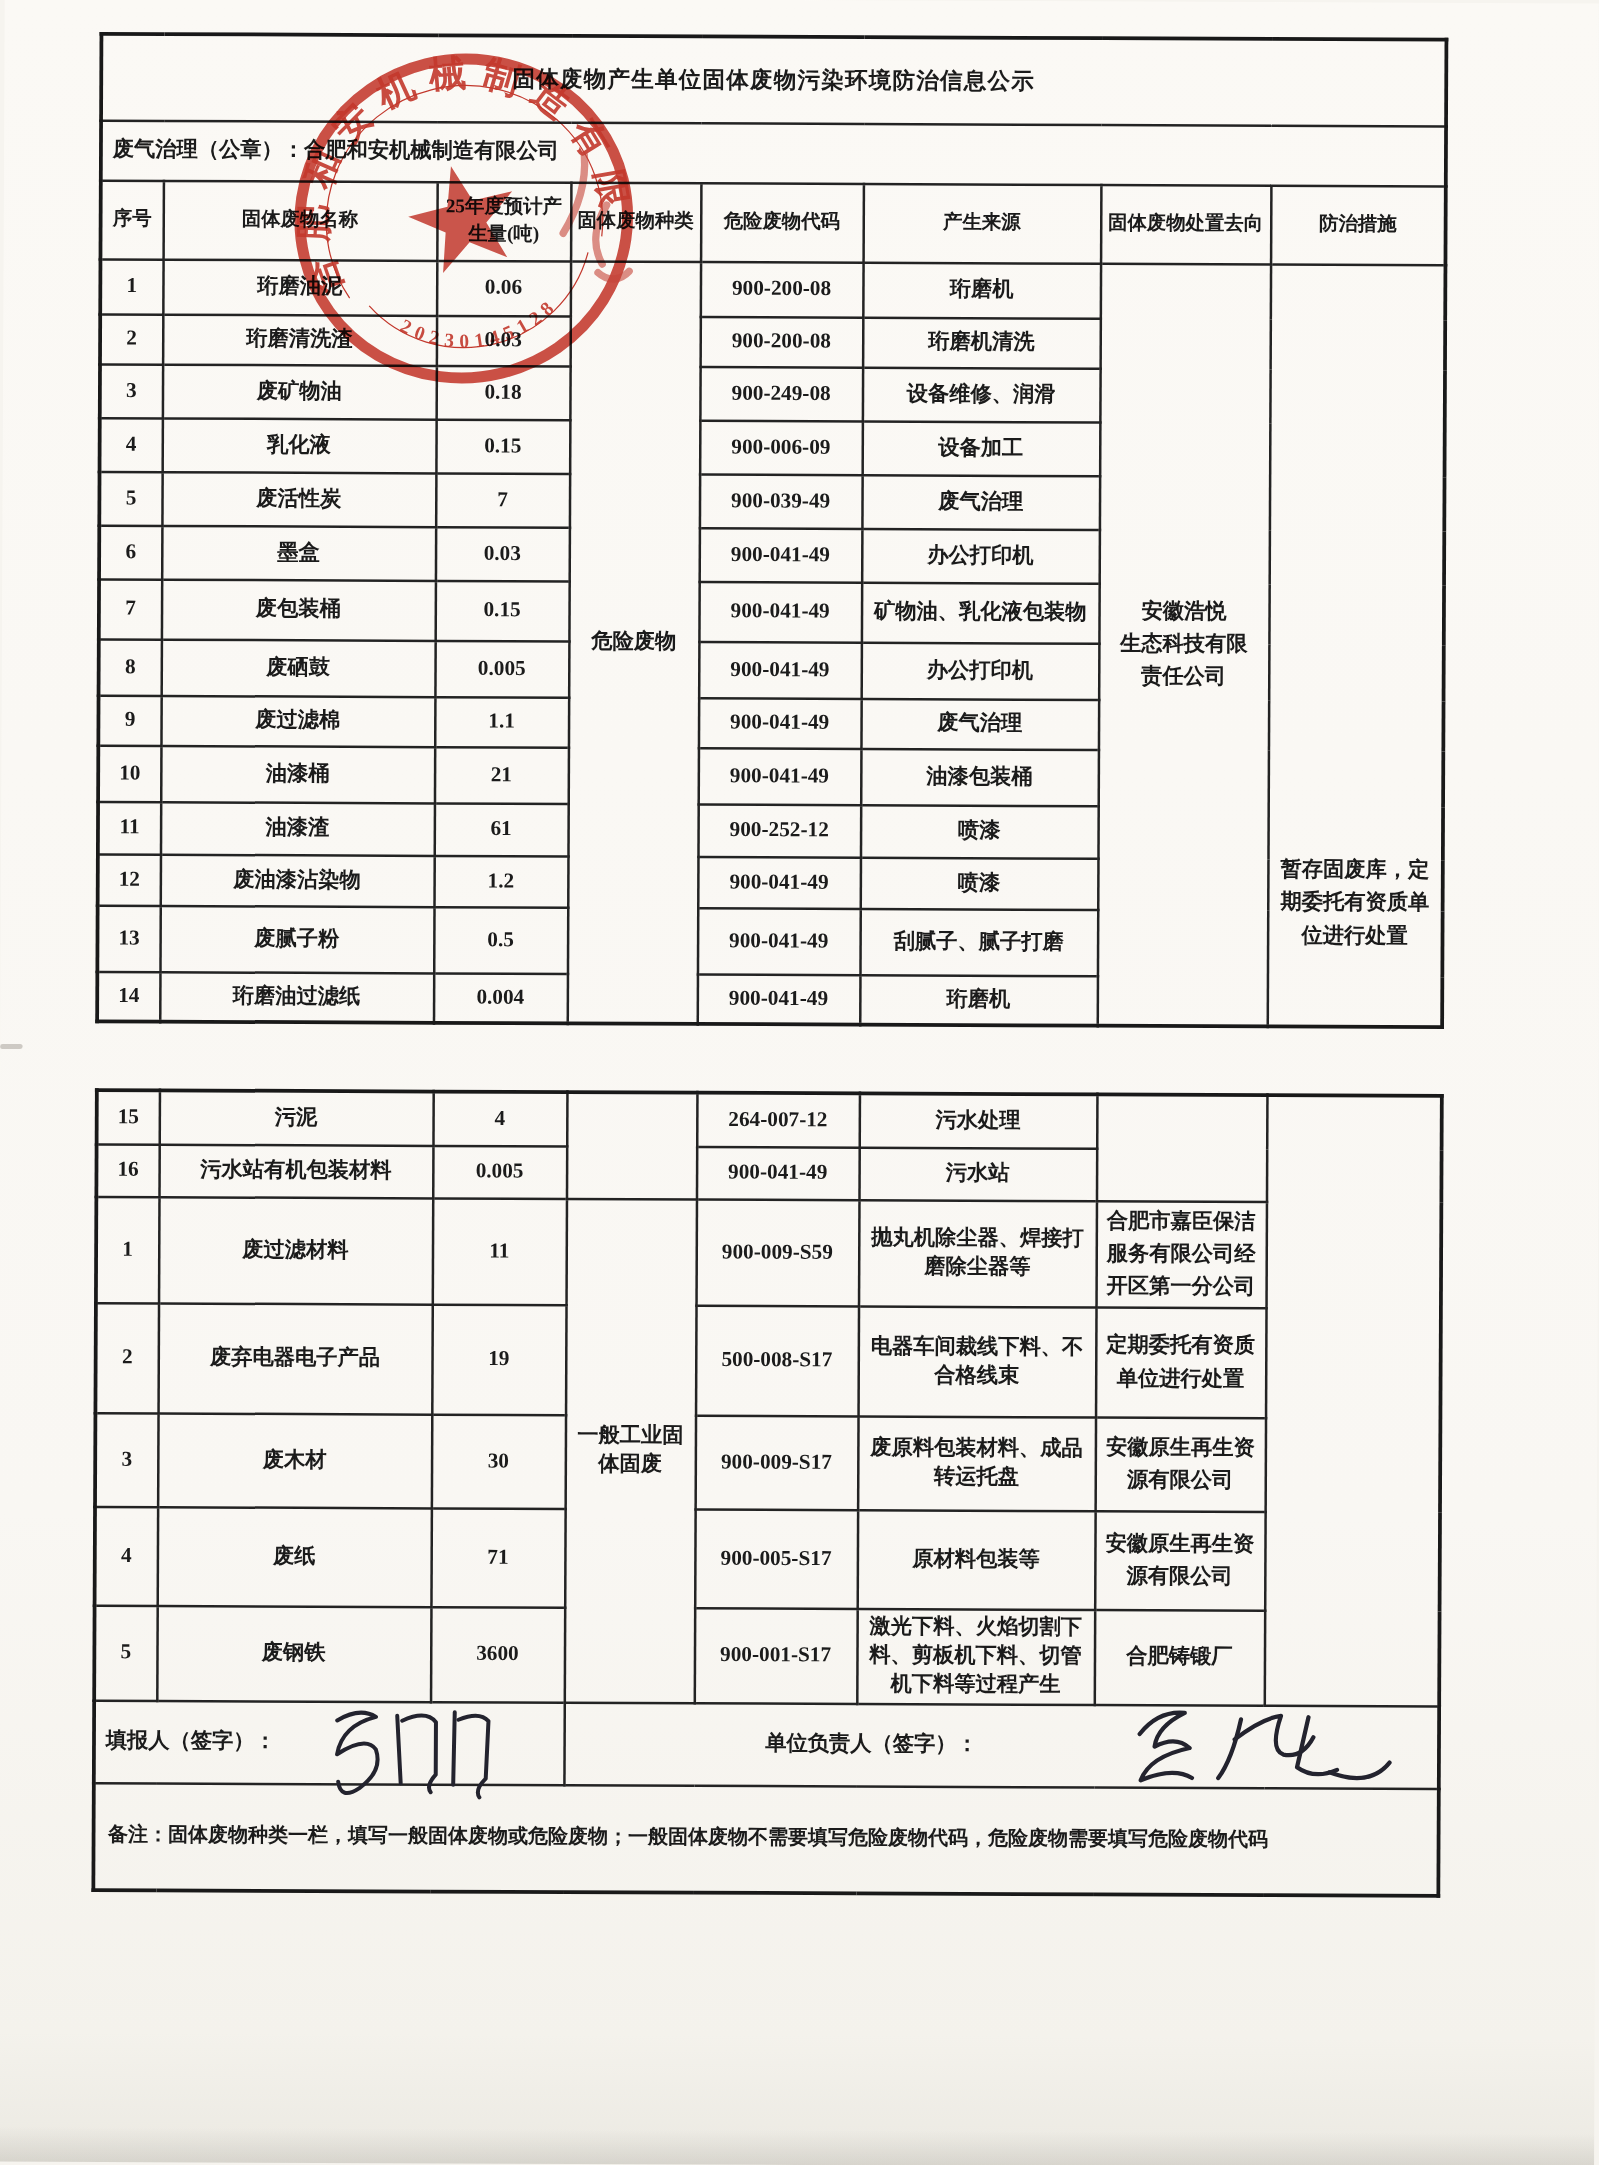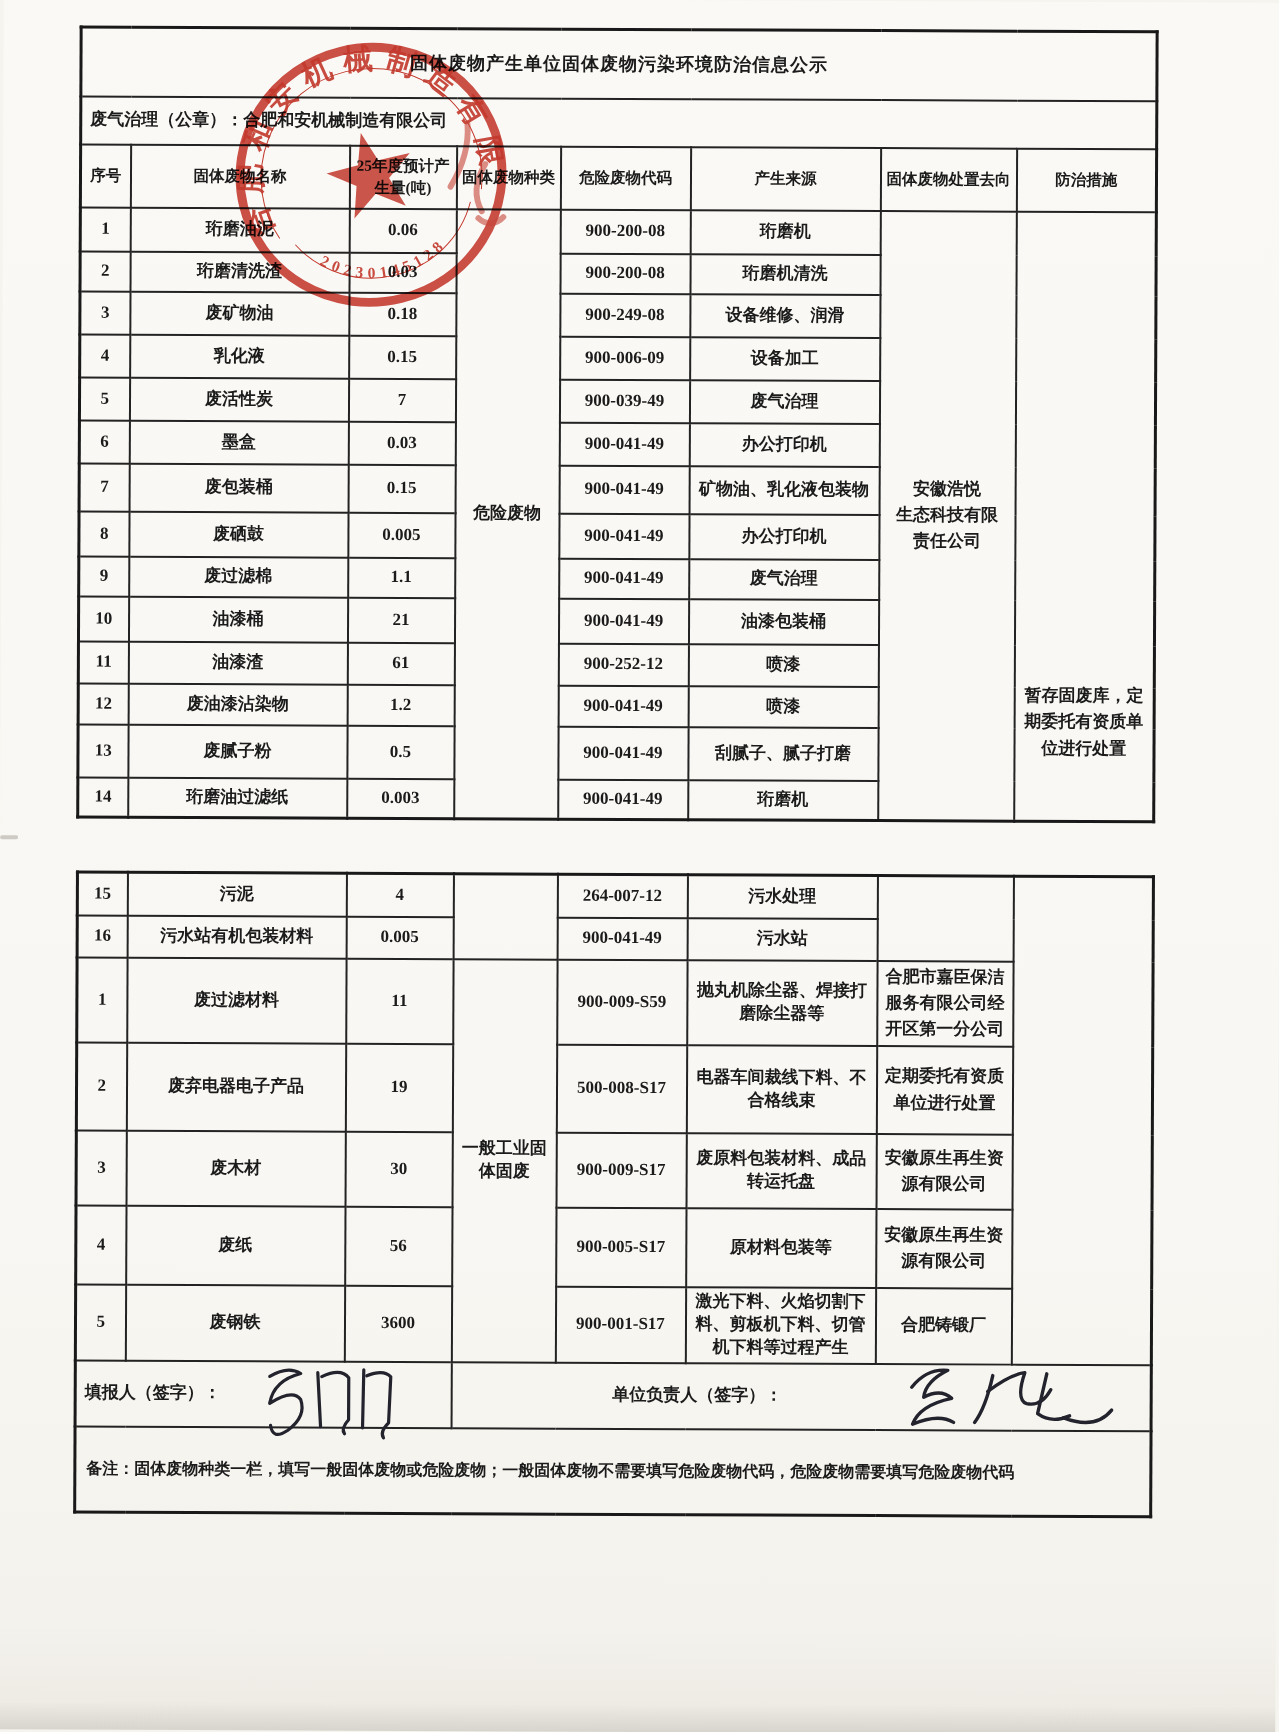--- a/index.html
+++ b/index.html
@@ -176,21 +176,21 @@
         <tr style="height: 53px;">
           <td>13</td>
           <td>废腻子粉</td>
           <td>0.5</td>
           <td>900-041-49</td>
           <td>刮腻子、腻子打磨</td>
         </tr>
         <tr style="height: 40px;">
           <td>14</td>
           <td>珩磨油过滤纸</td>
-          <td>0.003</td>
+          <td>0.004</td>
           <td>900-041-49</td>
           <td>珩磨机</td>
         </tr>
       </tbody>
   </table>
 
   <div class="gap-dash"></div>
 
   <table class="tbl" id="t2">
     <colgroup>
@@ -242,21 +242,21 @@
           <td>3</td>
           <td>废木材</td>
           <td>30</td>
           <td>900-009-S17</td>
           <td>废原料包装材料、成品转运托盘</td>
           <td class="disp-cell">安徽原生再生资源有限公司</td>
         </tr>
         <tr style="height: 79px;">
           <td>4</td>
           <td>废纸</td>
-          <td>56</td>
+          <td>71</td>
           <td>900-005-S17</td>
           <td>原材料包装等</td>
           <td class="disp-cell">安徽原生再生资源有限公司</td>
         </tr>
         <tr style="height: 76px;">
           <td>5</td>
           <td>废钢铁</td>
           <td>3600</td>
           <td>900-001-S17</td>
           <td>激光下料、火焰切割下料、剪板机下料、切管机下料等过程产生</td>

